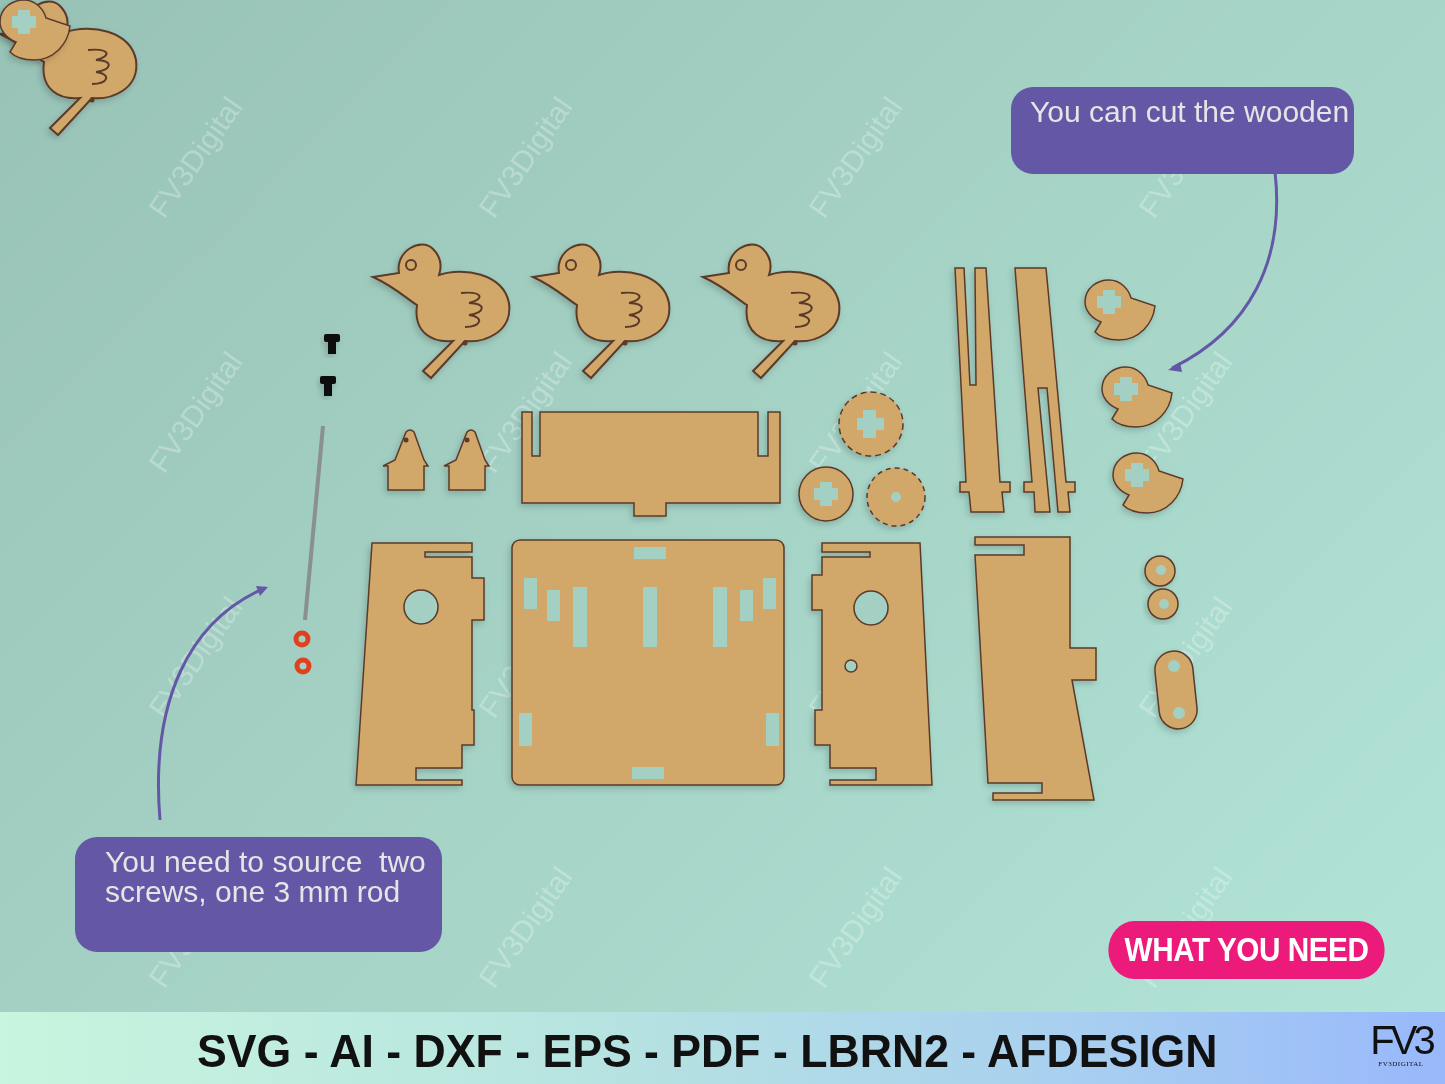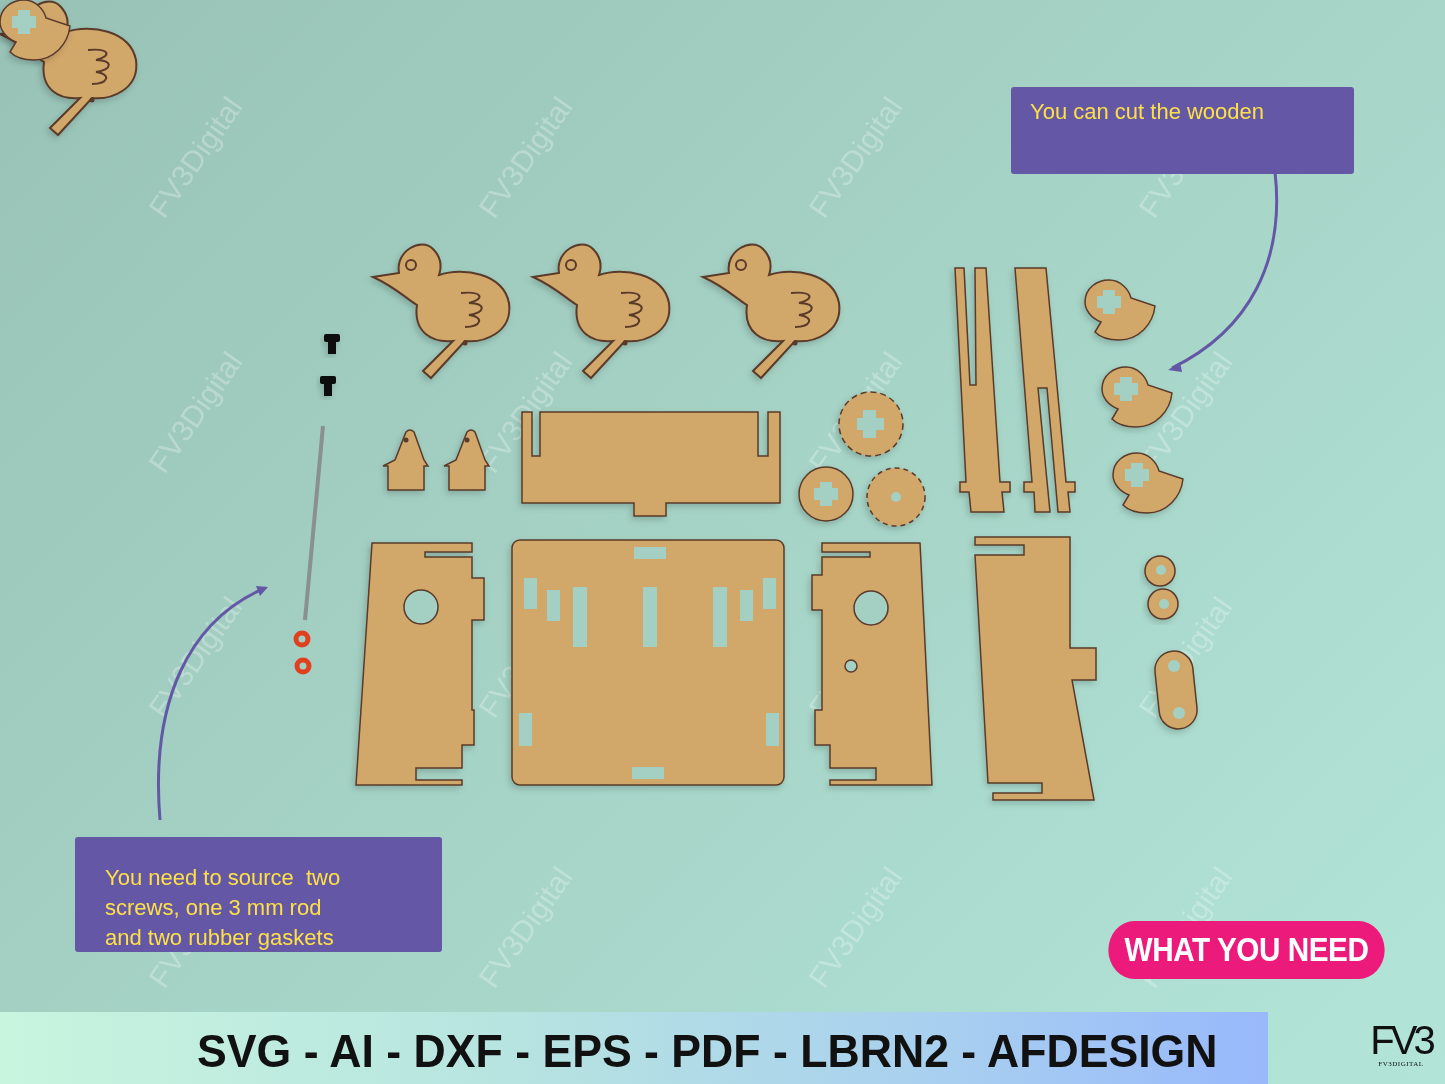--- a/index.html
+++ b/index.html
@@ -8,33 +8,33 @@
     font-family: "Liberation Sans", sans-serif;
     background: linear-gradient(135deg, #98c2b6 0%, #a3d0c3 40%, #b2e5d8 100%);
   }
   .scene { position: absolute; left: 0; top: 0; width: 1445px; height: 1012px; }
   .watermark {
     position: absolute; color: rgba(255,255,255,0.28); font-size: 30px;
     transform: rotate(-55deg); transform-origin: left bottom; white-space: nowrap;
     pointer-events: none;
   }
   .callout {
-    position: absolute; background: #6458a6; color: #fde047; border-radius: 3px;
-    font-size: 22px; line-height: 30px; box-sizing: border-box;
+    position: absolute; background: #6458a6; color: #e5e5e5; border-radius: 22px;
+    font-size: 30px; line-height: 30px; box-sizing: border-box;
   }
   .callout-top { left: 1011px; top: 87px; width: 343px; height: 87px; padding: 10px 0 0 19px; }
   .callout-bottom { left: 75px; top: 837px; width: 367px; height: 115px; padding: 10px 0 0 30px; }
   .pill {
     position: absolute; left: 1093px; top: 921px; width: 307px; height: 58px;
     border-radius: 29px; background: #ec1a7a; color: #fff;
     font-weight: bold; font-size: 33px; display: flex; align-items: center; justify-content: center;
     letter-spacing: -0.5px; transform: scaleX(0.9);
   }
   .footer {
-    position: absolute; left: 0; top: 1012px; width: 1268px; height: 72px;
+    position: absolute; left: 0; top: 1012px; width: 1445px; height: 72px;
     background: linear-gradient(90deg, #c8f5de 0%, #b7e4e0 40%, #a8cff0 75%, #98b8fb 100%);
   }
   .formats {
     position: absolute; left: 197px; top: 12px; font-size: 46px; font-weight: bold; color: #111;
     letter-spacing: 0px; transform: scaleX(0.97); transform-origin: left center; white-space: nowrap;
   }
   .logo { position: absolute; left: 1370px; top: 8px; width: 62px; text-align: center; color: #111; }
   .logo-mark { font-size: 40px; line-height: 40px; font-family: "Liberation Sans", sans-serif; letter-spacing: -4px; }
   .logo-sub { font-size: 7px; font-family: "Liberation Serif", serif; letter-spacing: 0.5px; }
   svg.parts { position: absolute; left: 0; top: 0; }
@@ -189,23 +189,22 @@
       <circle cx="1174" cy="666" r="6" fill="#a3d0c3"></circle>
       <circle cx="1179" cy="713" r="6" fill="#a3d0c3"></circle>
     </g>
   </svg>
 
   <div class="callout callout-top">
     <div>You can cut the wooden</div>
   </div>
 
   <div class="callout callout-bottom">
-    <div style="white-space:pre;margin-top:16px;">You need to source  two</div>
+    <div style="white-space:pre;">You need to source  two</div>
     <div>screws, one 3 mm rod</div>
-    <div>and two rubber gaskets</div>
   </div>
 
   <div class="pill">WHAT YOU NEED</div>
 </div>
 
 <div class="footer">
   <div class="formats">SVG - AI - DXF - EPS - PDF - LBRN2 - AFDESIGN</div>
   <div class="logo">
     <div class="logo-mark">FV3</div>
     <div class="logo-sub">FV3DIGITAL</div>

